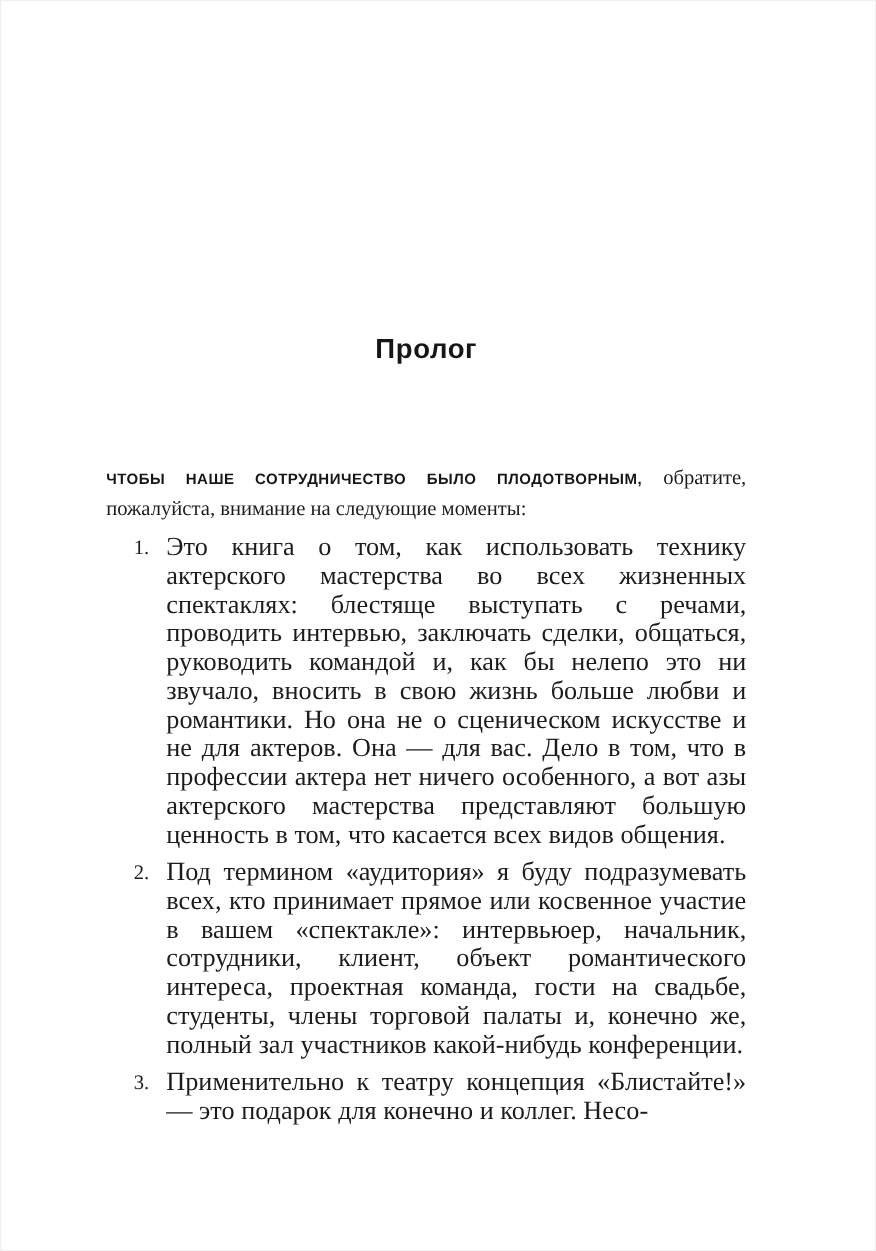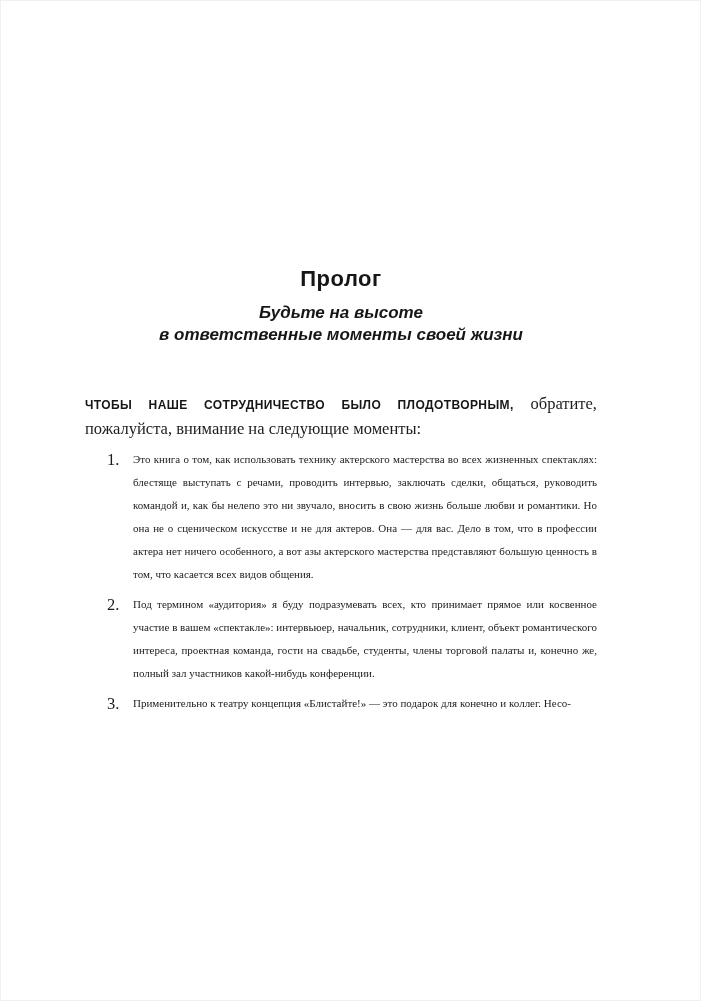--- a/index.html
+++ b/index.html
@@ -64,34 +64,34 @@
     display: flex;
     margin-top: 7px;
   }
   .num-marker {
     flex: 0 0 26px;
     font-size: 16.5px;
     line-height: 23px;
   }
   .num-text {
     flex: 1 1 auto;
-    font-size: 11px;
+    font-size: 21px;
     line-height: 23px;
     text-align: justify;
   }
 </style>
 </head>
 <body>
 
 <div class="page">
 
   <h1 class="page-title">Пролог</h1>
 
-  <p class="subtitle"><span>Будьте на высоте</span><br>
-     <span>в ответственные моменты своей жизни</span></p>
+  <p class="subtitle"><br>
+     </p>
 
   <p class="intro"><span class="caps">ЧТОБЫ НАШЕ СОТРУДНИЧЕСТВО БЫЛО ПЛОДОТВОРНЫМ,</span><span> обратите, пожалуйста, внимание на следующие моменты:</span></p>
 
   <ol class="num-list">
     <li class="num-item">
       <span class="num-marker">1.</span>
       <span class="num-text">Это книга о том, как использовать технику актерского мастерства во всех жизненных спектаклях: блестяще выступать с речами, проводить интервью, заключать сделки, общаться, руководить командой и, как бы нелепо это ни звучало, вносить в свою жизнь больше любви и романтики. Но она не о сценическом искусстве и не для актеров. Она — для вас. Дело в том, что в профессии актера нет ничего особенного, а вот азы актерского мастерства представляют большую ценность в том, что касается всех видов общения.</span>
     </li>
     <li class="num-item">
       <span class="num-marker">2.</span>

